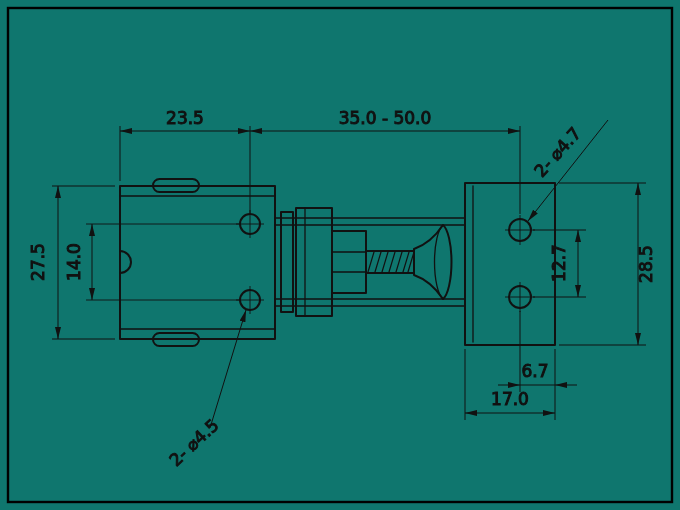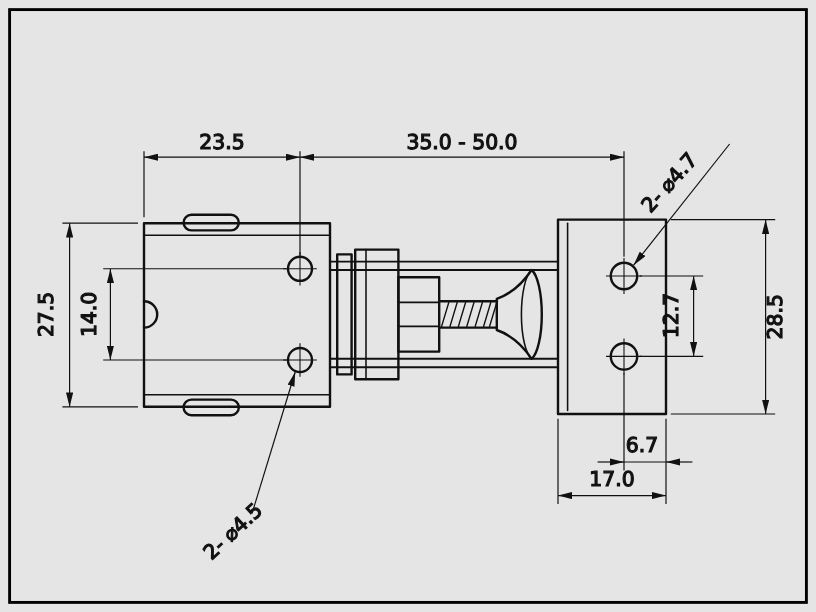--- a/index.html
+++ b/index.html
@@ -1,16 +1,16 @@
 <!DOCTYPE html>
 <html><head>
 <meta charset="utf-8">
 <style>
   html,body{margin:0;padding:0;background:#ffffff;}
-  .stage{position:relative;width:680px;height:510px;background:#e5e5e5;overflow:hidden;}
+  .stage{position:relative;width:680px;height:510px;background:#0f766e;overflow:hidden;}
   svg{display:block;}
   svg text{font-family:"DejaVu Sans","Liberation Sans",sans-serif;font-size:17px;fill:#111111;}
   .obj{stroke:#111111;fill:none;stroke-width:2;stroke-linecap:round;stroke-linejoin:round;}
   .thin{stroke-width:1.3;}
   .dim{stroke:#111111;fill:none;stroke-width:1;}
   .xthin{stroke-width:0.9;}
 </style>
 </head>
 <body>
 

